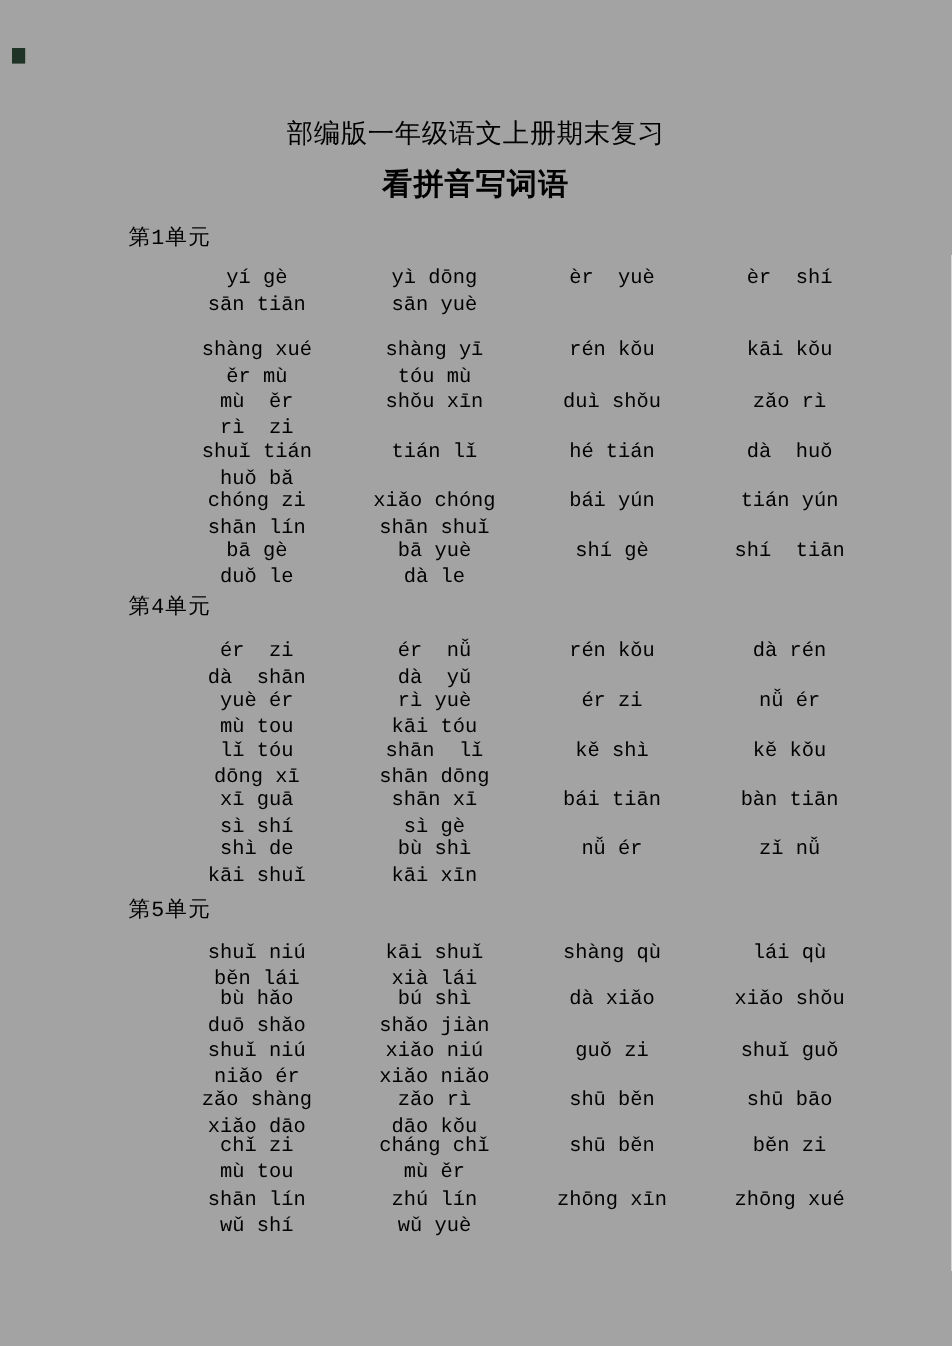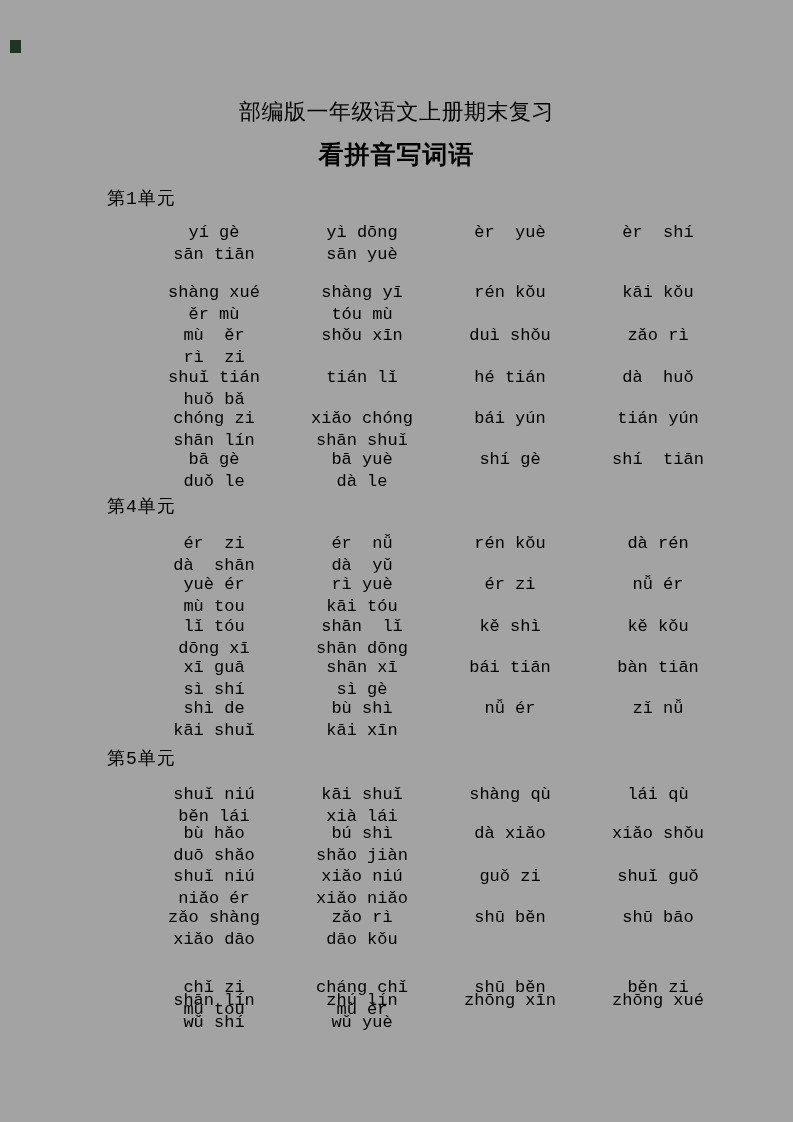--- a/index.html
+++ b/index.html
@@ -194,21 +194,21 @@
         <span class="cell">xiǎo niǎo</span>
       </div>
       <div class="row" style="top: 907px;">
         <span class="cell">zǎo shàng</span>
         <span class="cell">zǎo rì</span>
         <span class="cell">shū běn</span>
         <span class="cell">shū bāo</span>
         <span class="cell">xiǎo dāo</span>
         <span class="cell">dāo kǒu</span>
       </div>
-      <div class="row" style="top: 977px;">
+      <div class="row" style="top: 945px;">
         <span class="cell">chǐ zi</span>
         <span class="cell">cháng chǐ</span>
         <span class="cell">shū běn</span>
         <span class="cell">běn zi</span>
         <span class="cell">mù tou</span>
         <span class="cell">mù ěr</span>
       </div>
       <div class="row" style="top: 990px;">
         <span class="cell">shān lín</span>
         <span class="cell">zhú lín</span>

